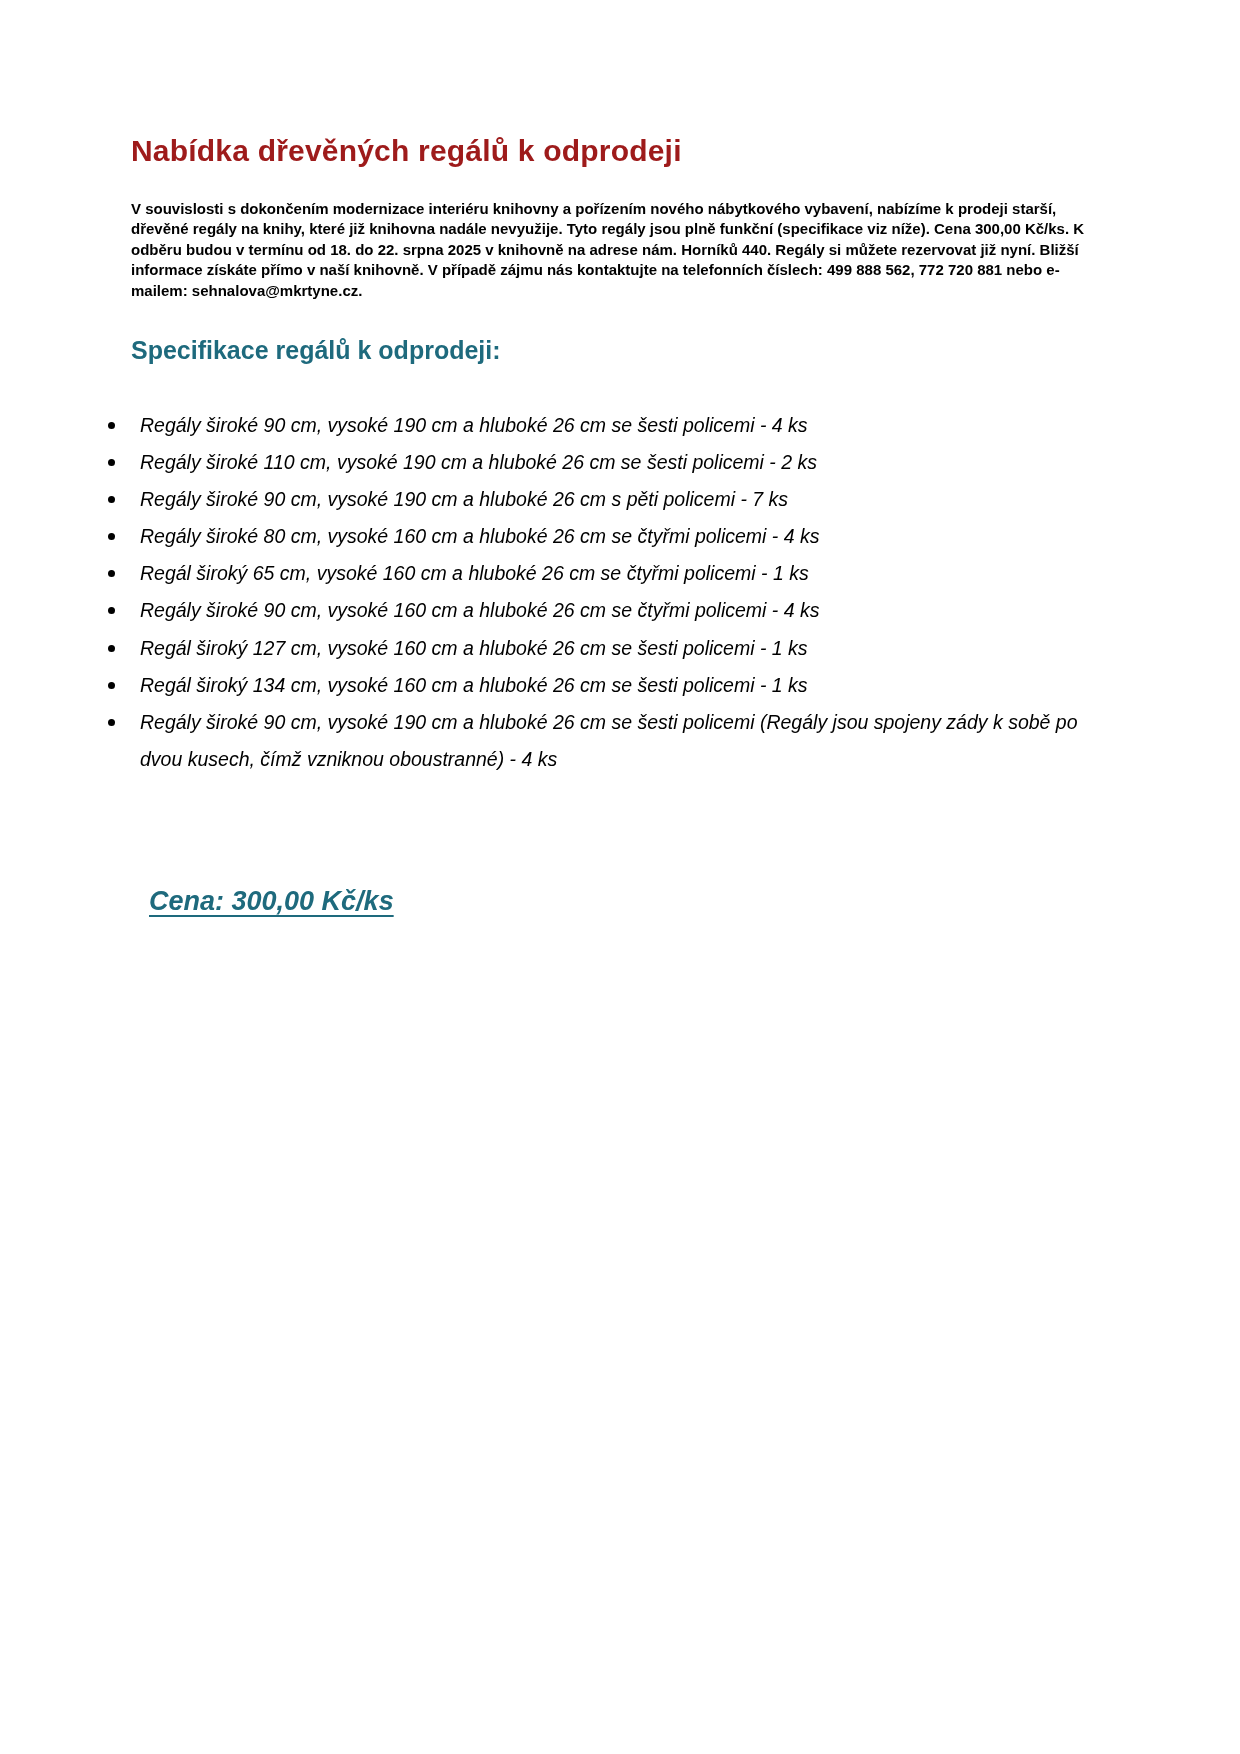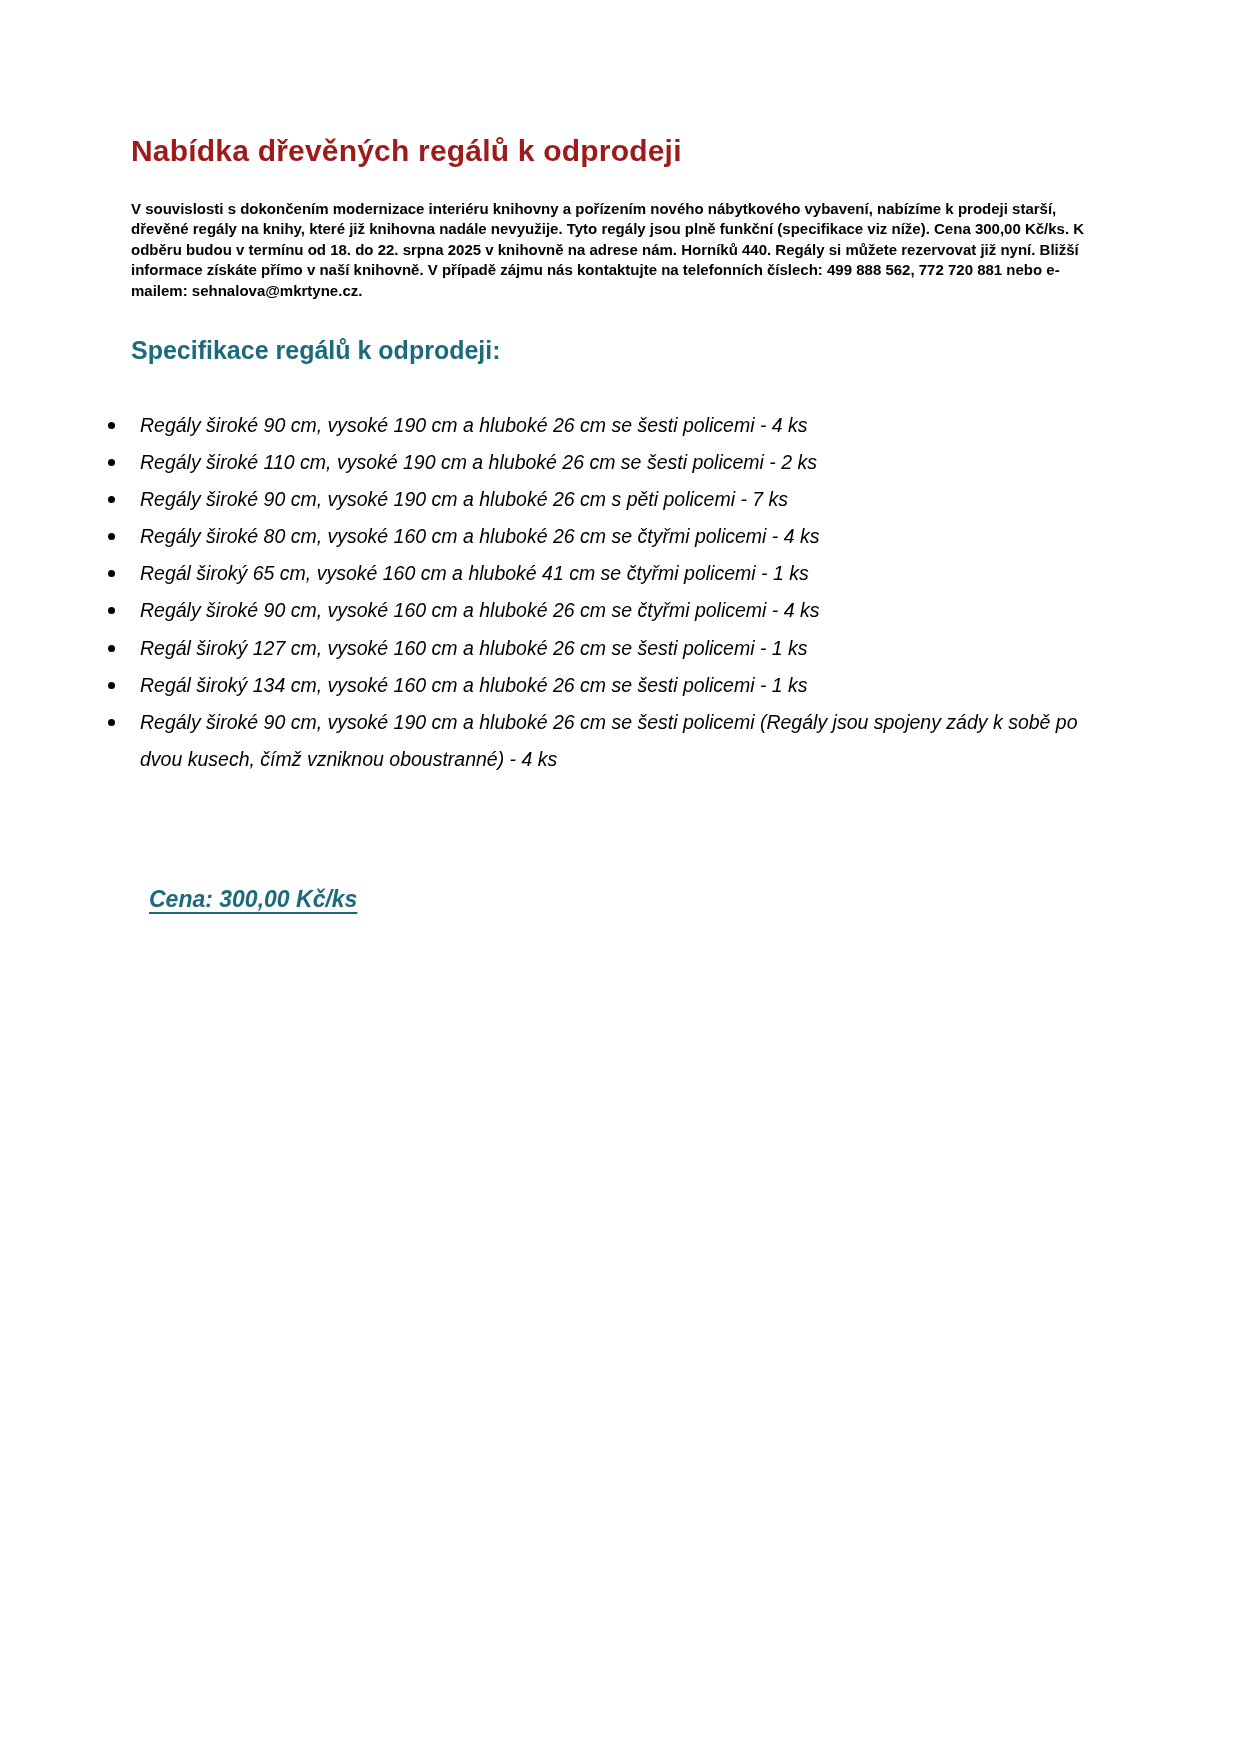--- a/index.html
+++ b/index.html
@@ -60,21 +60,21 @@
     position: absolute;
     left: 12px;
     top: 15px;
     width: 7px;
     height: 7px;
     border-radius: 50%;
     background: #000000;
   }
   .price-line {
     margin: 108px 0 0 18px;
-    font-size: 23px;
+    font-size: 27px;
     font-weight: bold;
     font-style: italic;
     color: #1e6a7d;
     text-decoration: underline;
     text-underline-offset: 5px;
     text-decoration-thickness: 1.5px;
   }
 </style>
 </head>
 <body>
@@ -85,21 +85,21 @@
 
   <p class="doc-intro">V souvislosti s dokončením modernizace interiéru knihovny a pořízením nového nábytkového vybavení, nabízíme k prodeji starší, dřevěné regály na knihy, které již knihovna nadále nevyužije. Tyto regály jsou plně funkční (specifikace viz níže). Cena 300,00 Kč/ks. K odběru budou v termínu od 18. do 22. srpna 2025 v knihovně na adrese nám. Horníků 440. Regály si můžete rezervovat již nyní. Bližší informace získáte přímo v naší knihovně. V případě zájmu nás kontaktujte na telefonních číslech: 499 888 562, 772 720 881 nebo e-mailem: sehnalova@mkrtyne.cz.</p>
 
   <h2 class="section-heading">Specifikace regálů k odprodeji:</h2>
 
   <ul class="spec-list">
     <li><span>Regály široké 90 cm, vysoké 190 cm a hluboké 26 cm se šesti policemi -  4 ks</span></li>
     <li><span>Regály široké 110 cm, vysoké 190 cm a hluboké 26 cm se šesti policemi -  2 ks</span></li>
     <li><span>Regály široké 90 cm, vysoké 190 cm a hluboké 26 cm s pěti policemi -  7 ks</span></li>
     <li><span>Regály široké 80 cm, vysoké 160 cm a hluboké 26 cm se čtyřmi policemi -  4 ks</span></li>
-    <li><span>Regál široký 65 cm, vysoké 160 cm a hluboké 41 cm se čtyřmi policemi -  1 ks</span></li>
+    <li><span>Regál široký 65 cm, vysoké 160 cm a hluboké 26 cm se čtyřmi policemi -  1 ks</span></li>
     <li><span>Regály široké 90 cm, vysoké 160 cm a hluboké 26 cm se čtyřmi policemi -  4 ks</span></li>
     <li><span>Regál široký 127 cm, vysoké 160 cm a hluboké 26 cm se šesti policemi -  1 ks</span></li>
     <li><span>Regál široký 134 cm, vysoké 160 cm a hluboké 26 cm se šesti policemi -  1 ks</span></li>
     <li><span>Regály široké 90 cm, vysoké 190 cm a hluboké 26 cm se šesti policemi (Regály jsou spojeny zády k sobě po dvou kusech, čímž vzniknou oboustranné) - 4 ks</span></li>
   </ul>
 
   <p class="price-line">Cena: 300,00 Kč/ks</p>
 
 </div>
 

